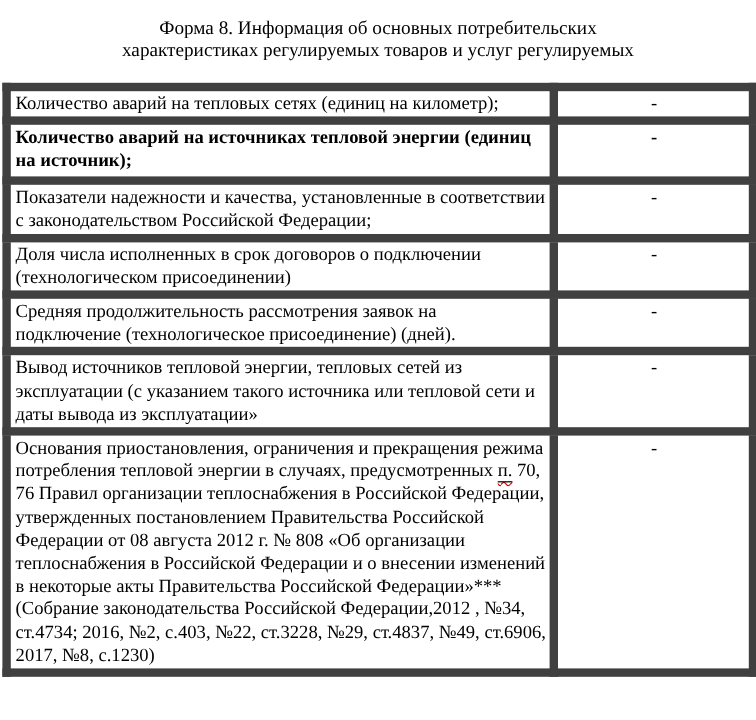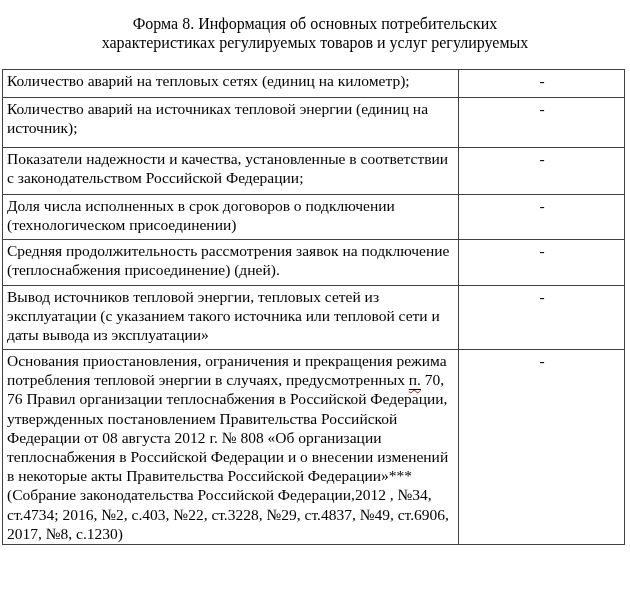--- a/index.html
+++ b/index.html
@@ -26,34 +26,34 @@
     font-size: 16px;
     line-height: 19px;
   }
   table.form-table {
     border-collapse: collapse;
     table-layout: fixed;
     width: 622px;
     margin: 17px 0 0 2px;
   }
   table.form-table td {
-    border: 1px solid #404040;
+    border: 7px solid #404040;
     vertical-align: top;
     font-size: 15.5px;
     line-height: 19.2px;
     padding: 1px 3px 1px 4px;
     overflow: hidden;
   }
   td.value-cell {
     text-align: center;
     padding-left: 2px;
     padding-right: 2px;
   }
   tr.r1 td { height: 28px; }
-  tr.r2 td { height: 50px; }
+  tr.r2 td { height: 50px; font-weight: bold; }
   tr.r3 td { height: 47px; }
   tr.r4 td { height: 45px; }
   tr.r5 td { height: 46px; }
   tr.r6 td { height: 64px; }
   tr.r7 td { height: 163px; }
   .spell {
     text-decoration-line: underline;
     text-decoration-style: wavy;
     text-decoration-color: #e00000;
     text-decoration-thickness: 1px;
@@ -92,21 +92,21 @@
       </tr>
       <tr class="r3">
         <td class="label-cell">Показатели надежности и качества, установленные в соответствии с законодательством Российской Федерации;</td>
         <td class="value-cell">-</td>
       </tr>
       <tr class="r4">
         <td class="label-cell">Доля числа исполненных в срок договоров о подключении (технологическом присоединении)</td>
         <td class="value-cell">-</td>
       </tr>
       <tr class="r5">
-        <td class="label-cell">Средняя продолжительность рассмотрения заявок на подключение (теплоснабжения присоединение) (дней).</td>
+        <td class="label-cell">Средняя продолжительность рассмотрения заявок на подключение (технологическое присоединение) (дней).</td>
         <td class="value-cell">-</td>
       </tr>
       <tr class="r6">
         <td class="label-cell">Вывод источников тепловой энергии, тепловых сетей из эксплуатации (с указанием такого источника или тепловой сети и даты вывода из эксплуатации»</td>
         <td class="value-cell">-</td>
       </tr>
       <tr class="r7">
         <td class="label-cell"><span>Основания приостановления, ограничения и прекращения режима потребления тепловой энергии в случаях, предусмотренных&nbsp;</span><span class="spell"><span class="u">п.</span></span><span> 70, 76 Правил организации теплоснабжения в Российской Федерации, утвержденных постановлением Правительства Российской Федерации от 08 августа 2012 г. № 808 «Об организации теплоснабжения в Российской Федерации и о внесении изменений в некоторые акты Правительства Российской Федерации»*** (Собрание законодательства Российской Федерации,2012 , №34, ст.4734; 2016, №2, с.403, №22, ст.3228, №29, ст.4837, №49, ст.6906, 2017, №8, с.1230)</span></td>
         <td class="value-cell">-</td>
       </tr>

